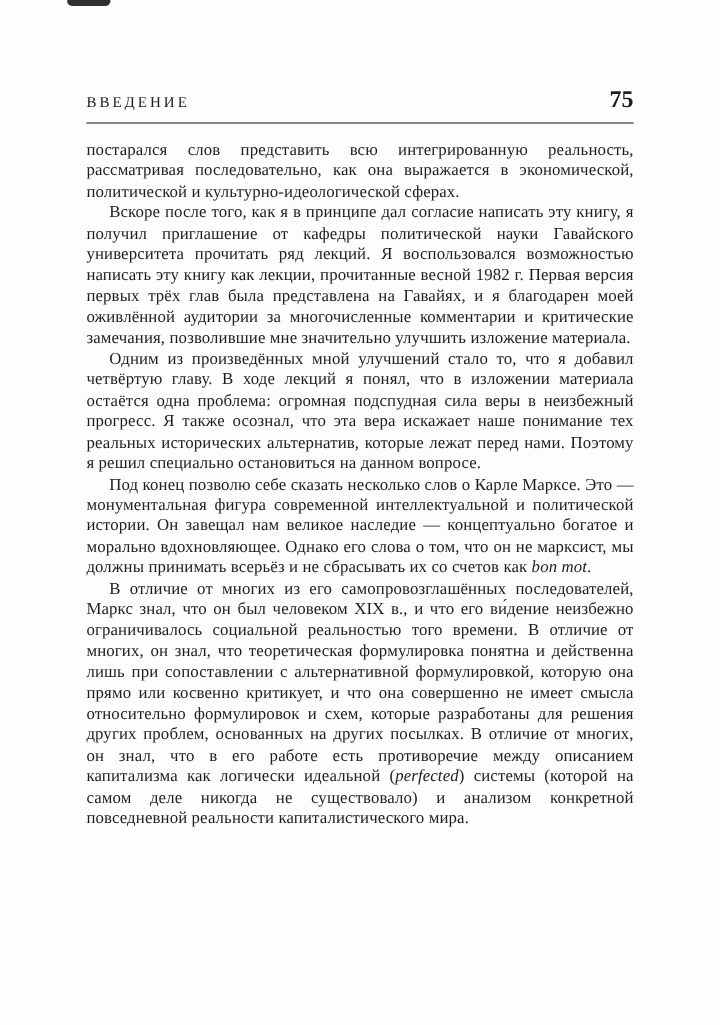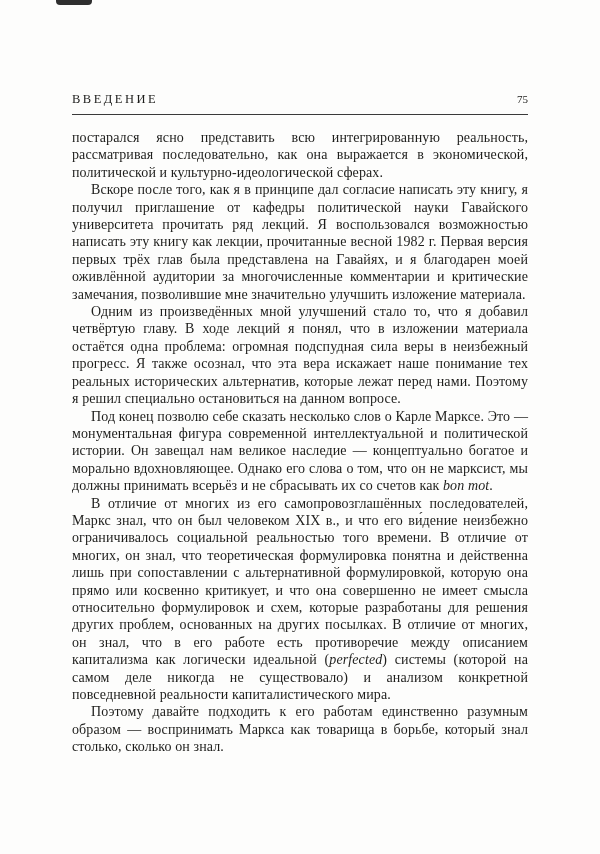--- a/index.html
+++ b/index.html
@@ -21,37 +21,38 @@
     left: 56px;
     width: 36px;
     height: 5px;
     background: #181818;
     border-radius: 0 0 4px 4px;
     opacity: 0.9;
   }
   .page {
     position: absolute;
     inset: 0;
-    padding: 92px 72px 0 72px;
+    padding: 72px 72px 0 72px;
     box-sizing: border-box;
   }
   .runhead {
     display: flex;
     justify-content: space-between;
     align-items: baseline;
     border-bottom: 1px solid #3a3a3a;
     padding-bottom: 7px;
   }
   .running-title {
     font-size: 12.5px;
     letter-spacing: 2.5px;
     font-weight: normal;
   }
   .page-number {
-    font-size: 11px;
+    font-size: 20px;
+    font-weight: bold;
   }
   .page-body {
     margin-top: 14px;
     text-align: justify;
     font-size: 14px;
     line-height: 17.4px;
     letter-spacing: 0.1px;
   }
   p.para {
     margin: 0;
@@ -68,20 +69,19 @@
 
 <div class="scan-artifact"></div>
 
 <div class="page">
   <div class="runhead">
     <span class="running-title">ВВЕДЕНИЕ</span>
     <span class="page-number">75</span>
   </div>
   <div class="page-body">
 
-  <p class="para"><span>постарался ясно представить всю интегрированную реальность, рассматривая последовательно, как она выражается в экономической, политической и культурно-идеологической сферах.</span></p>
+  <p class="para"><span>постарался слов представить всю интегрированную реальность, рассматривая последовательно, как она выражается в экономической, политической и культурно-идеологической сферах.</span></p>
       <p class="para indent"><span>Вскоре после того, как я в принципе дал согласие написать эту книгу, я получил приглашение от кафедры политической науки Гавайского университета прочитать ряд лекций. Я воспользовался возможностью написать эту книгу как лекции, прочитанные весной 1982 г. Первая версия первых трёх глав была представлена на Гавайях, и я благодарен моей оживлённой аудитории за многочисленные комментарии и критические замечания, позволившие мне значительно улучшить изложение материала.</span></p>
       <p class="para indent"><span>Одним из произведённых мной улучшений стало то, что я добавил четвёртую главу. В ходе лекций я понял, что в изложении материала остаётся одна проблема: огромная подспудная сила веры в неизбежный прогресс. Я также осознал, что эта вера искажает наше понимание тех реальных исторических альтернатив, которые лежат перед нами. Поэтому я решил специально остановиться на данном вопросе.</span></p>
       <p class="para indent"><span>Под конец позволю себе сказать несколько слов о Карле Марксе. Это — монументальная фигура современной интеллектуальной и политической истории. Он завещал нам великое наследие — концептуально богатое и морально вдохновляющее. Однако его слова о том, что он не марксист, мы должны принимать всерьёз и не сбрасывать их со счетов как </span><em>bon mot</em><span>.</span></p>
       <p class="para indent"><span>В отличие от многих из его самопровозглашённых последователей, Маркс знал, что он был человеком XIX в., и что его ви́дение неизбежно ограничивалось социальной реальностью того времени. В отличие от многих, он знал, что теоретическая формулировка понятна и действенна лишь при сопоставлении с альтернативной формулировкой, которую она прямо или косвенно критикует, и что она совершенно не имеет смысла относительно формулировок и схем, которые разработаны для решения других проблем, основанных на других посылках. В отличие от многих, он знал, что в его работе есть противоречие между описанием капитализма как логически идеальной (</span><em>perfected</em><span>) системы (которой на самом деле никогда не существовало) и анализом конкретной повседневной реальности капиталистического мира.</span></p>
-      <p class="para indent"><span>Поэтому давайте подходить к его работам единственно разумным образом — воспринимать Маркса как товарища в борьбе, который знал столько, сколько он знал.</span></p>
     </div>
 </div>
 
 </body></html>

